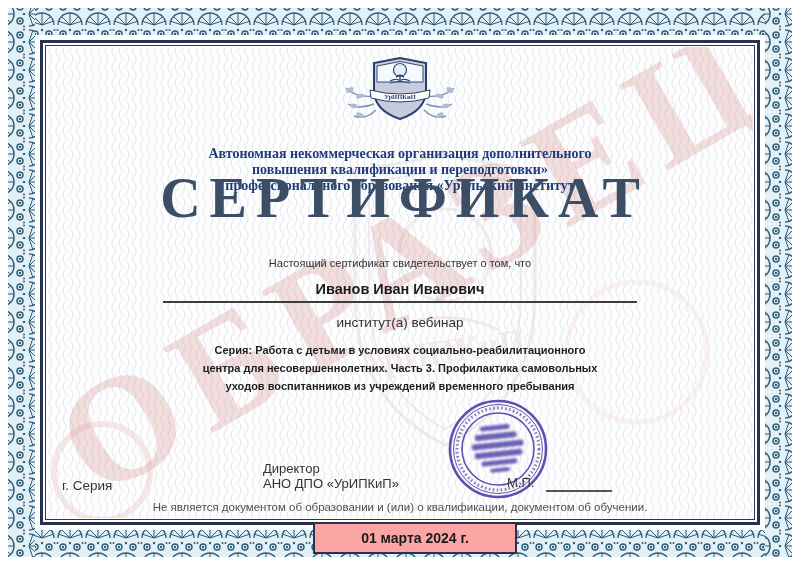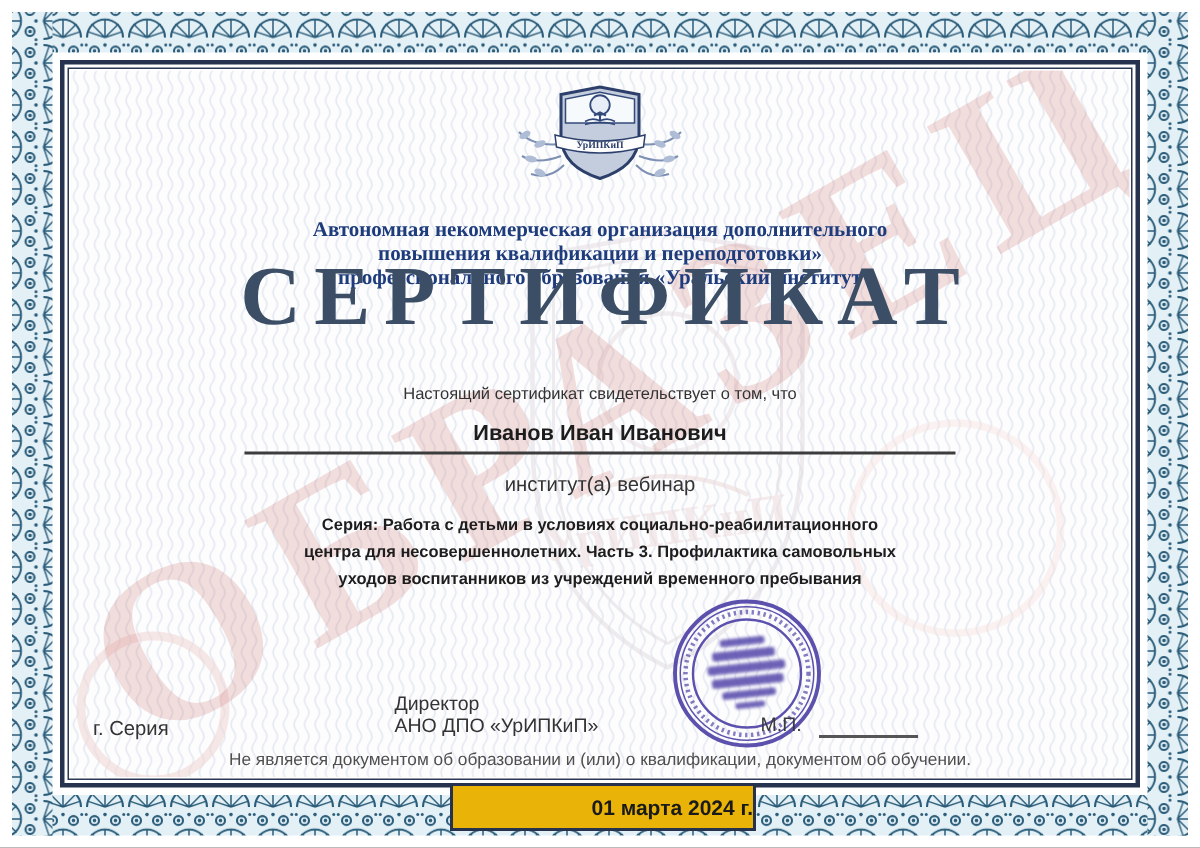--- a/index.html
+++ b/index.html
@@ -33,22 +33,22 @@
   .recipient{top:281px; font-size:14.5px; font-weight:700; color:#1c1c1c;}
   .name-line{position:absolute; left:163px; top:301px; width:474px; border-top:2px solid #3c3c3c; z-index:3;}
   .action{top:315px; font-size:13.5px; color:#333;}
   .course{top:341px; font-size:11px; font-weight:700; line-height:18px; color:#1d1d1d;}
   .director{position:absolute; left:263px; top:461px; font-size:13px; line-height:15px; color:#333; z-index:3; text-align:left;}
   .city{position:absolute; left:62px; top:478px; font-size:13.5px; color:#333; z-index:3;}
   .mp{position:absolute; left:507px; top:475px; font-size:13px; color:#3a3a3a; z-index:5;}
   .sig-line{position:absolute; left:546px; top:490px; width:66px; border-top:2px solid #555; z-index:5;}
   .disclaimer{top:501px; font-size:11.5px; color:#4f4f4f;}
   .date-box{
-    position:absolute; left:300px; top:522px; width:200px; height:28px; z-index:6;
-    background:#eab308; border:2px solid #27324f; text-align:right;
+    position:absolute; left:313px; top:522px; width:200px; height:28px; z-index:6;
+    background:#fca5a5; border:2px solid #27324f; text-align:center;
     line-height:28px; font-size:14px; font-weight:700; color:#1a1a1a;
   }
   .logo{position:absolute; left:330px; top:52px; width:140px; height:72px; z-index:3;}
   .stamp{position:absolute; left:446px; top:397px; width:104px; height:104px; z-index:4; opacity:0.9;}
   .stamp .bars{filter:blur(1px);}
   .faint-emblem{position:absolute; left:248px; top:88px; width:300px; height:330px; opacity:0.55;}
 </style>
 </head>
 <body>
 

